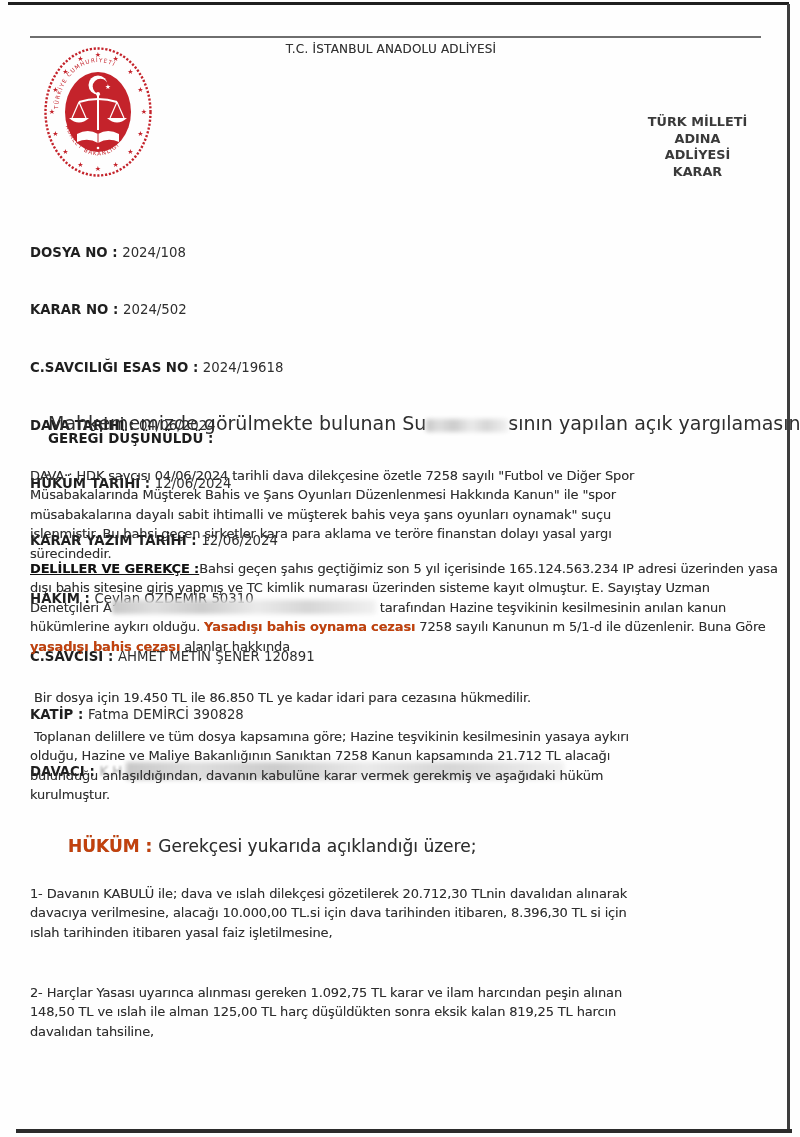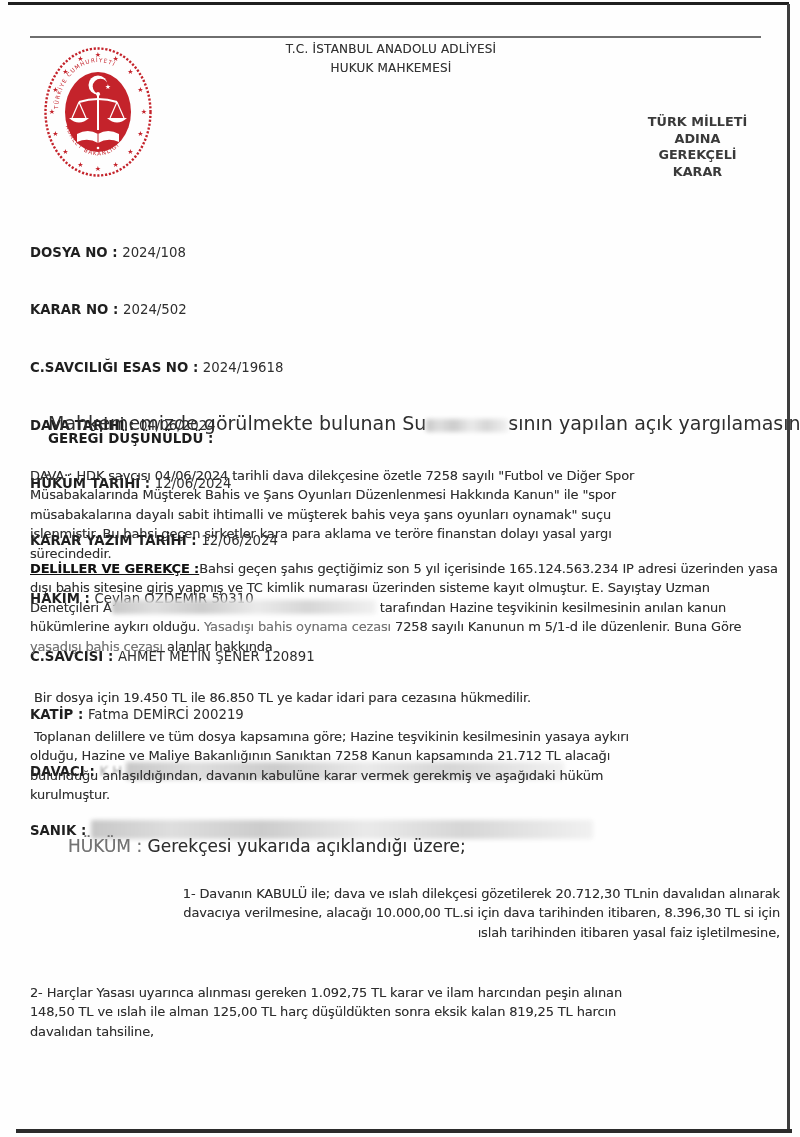--- a/index.html
+++ b/index.html
@@ -21,28 +21,28 @@
   .redact{display:inline-block;vertical-align:-4px;border-radius:2px;
           background:linear-gradient(90deg,#c7c7c7 0%,#dedede 16%,#cccccc 34%,#eaeaea 55%,#d6d6d6 74%,#f1f1f1 100%);
           filter:blur(2.2px);}
   .intro{position:absolute;left:48px;top:412px;font-size:19px;white-space:pre;}
   .gerek{position:absolute;left:48px;top:431px;font-size:13.4px;font-weight:bold;
          color:#1d1d1d;}
   .para{position:absolute;left:30px;width:750px;font-size:13px;line-height:19.4px;
         letter-spacing:-.15px;white-space:pre;color:#2e2e2e;text-shadow:0 0 .35px rgba(0,0,0,.3);}
   .flow{white-space:normal;}
   .bu{font-weight:bold;text-decoration:underline;color:#111;}
-  .bold{font-weight:normal;color:#737373;}
+  .bold{font-weight:bold;color:#c2410c;}
   #hukum{position:absolute;left:68px;top:836px;font-size:17px;white-space:pre;
          text-shadow:0 0 .35px rgba(0,0,0,.3);}
   #dava{top:466px;}
   #deliller{top:559px;}
   #fine{top:688px;}
   #conc{top:727px;}
-  #item1{top:884px;text-align:right;}
+  #item1{top:884px;}
   #item2{top:983px;}
 </style>
 </head>
 <body>
 
 <div class="page">
 
   <div class="hr-top"></div>
   <div class="vr-right"></div>
   <div class="hr-bottom"></div>
@@ -95,42 +95,40 @@
     </g>
     <g>
       <path d="M36,90 Q47,84 57,90 Q67,84 78,90 L78,98 Q67,93 57,99 Q47,93 36,98 Z" fill="#ffffff"></path>
       <line x1="57" y1="90" x2="57" y2="99" stroke="#c4232b" stroke-width="1"></line>
       <circle cx="57" cy="104" r="1.3" fill="#ffffff"></circle>
     </g>
   </svg>
 
   <div class="title-block">
     <div>T.C. İSTANBUL ANADOLU ADLİYESİ</div>
-    <div>HUKUK MAHKEMESİ</div>
   </div>
 
   <div class="right-head">
     <div>TÜRK MİLLETİ</div>
     <div>ADINA</div>
-    <div>GEREKÇELİ</div>
+    <div>ADLİYESİ</div>
     <div>KARAR</div>
   </div>
 
   <div class="info">
     <div><span class="lbl">DOSYA NO : </span><span>2024/108</span></div>
     <div><span class="lbl">KARAR NO : </span><span>2024/502</span></div>
     <div><span class="lbl">C.SAVCILIĞI ESAS NO : </span><span>2024/19618</span></div>
     <div><span class="lbl">DAVA TARİHİ : </span><span>04/06/2024</span></div>
     <div><span class="lbl">HÜKÜM TARİHİ : </span><span>12/06/2024</span></div>
     <div><span class="lbl">KARAR YAZIM TARİHİ : </span><span>12/06/2024</span></div>
     <div><span class="lbl">HAKİM : </span><span>Ceylan ÖZDEMİR 50310</span></div>
     <div><span class="lbl">C.SAVCISI : </span><span>AHMET METİN ŞENER 120891</span></div>
-    <div><span class="lbl">KATİP : </span><span>Fatma DEMİRCİ 200219</span></div>
+    <div><span class="lbl">KATİP : </span><span>Fatma DEMİRCİ 390828</span></div>
     <div><span class="lbl">DAVACI : </span><span class="faint">K.H.</span><span class="redact" style="width:438px;height:18px;"></span></div>
-    <div><span class="lbl">SANIK : </span><span class="redact" style="width:502px;height:19px;"></span></div>
   </div>
 
   <div class="intro"><span>Mahkememizde görülmekte bulunan Su</span><span class="redact" style="width:82px;height:13px;vertical-align:-2px;"></span><span>sının yapılan açık yargılamasının sonunda;</span></div>
 
   <div class="gerek">GEREĞİ DÜŞÜNÜLDÜ :</div>
 
   <div class="para" id="dava">DAVA : HDK savcısı 04/06/2024 tarihli dava dilekçesine özetle 7258 sayılı "Futbol ve Diğer Spor
 Müsabakalarında Müşterek Bahis ve Şans Oyunları Düzenlenmesi Hakkında Kanun" ile "spor
 müsabakalarına dayalı sabit ihtimalli ve müşterek bahis veya şans oyunları oynamak" suçu
 islenmiştir. Bu bahsi geçen şirketler kara para aklama ve teröre finanstan dolayı yasal yargı

